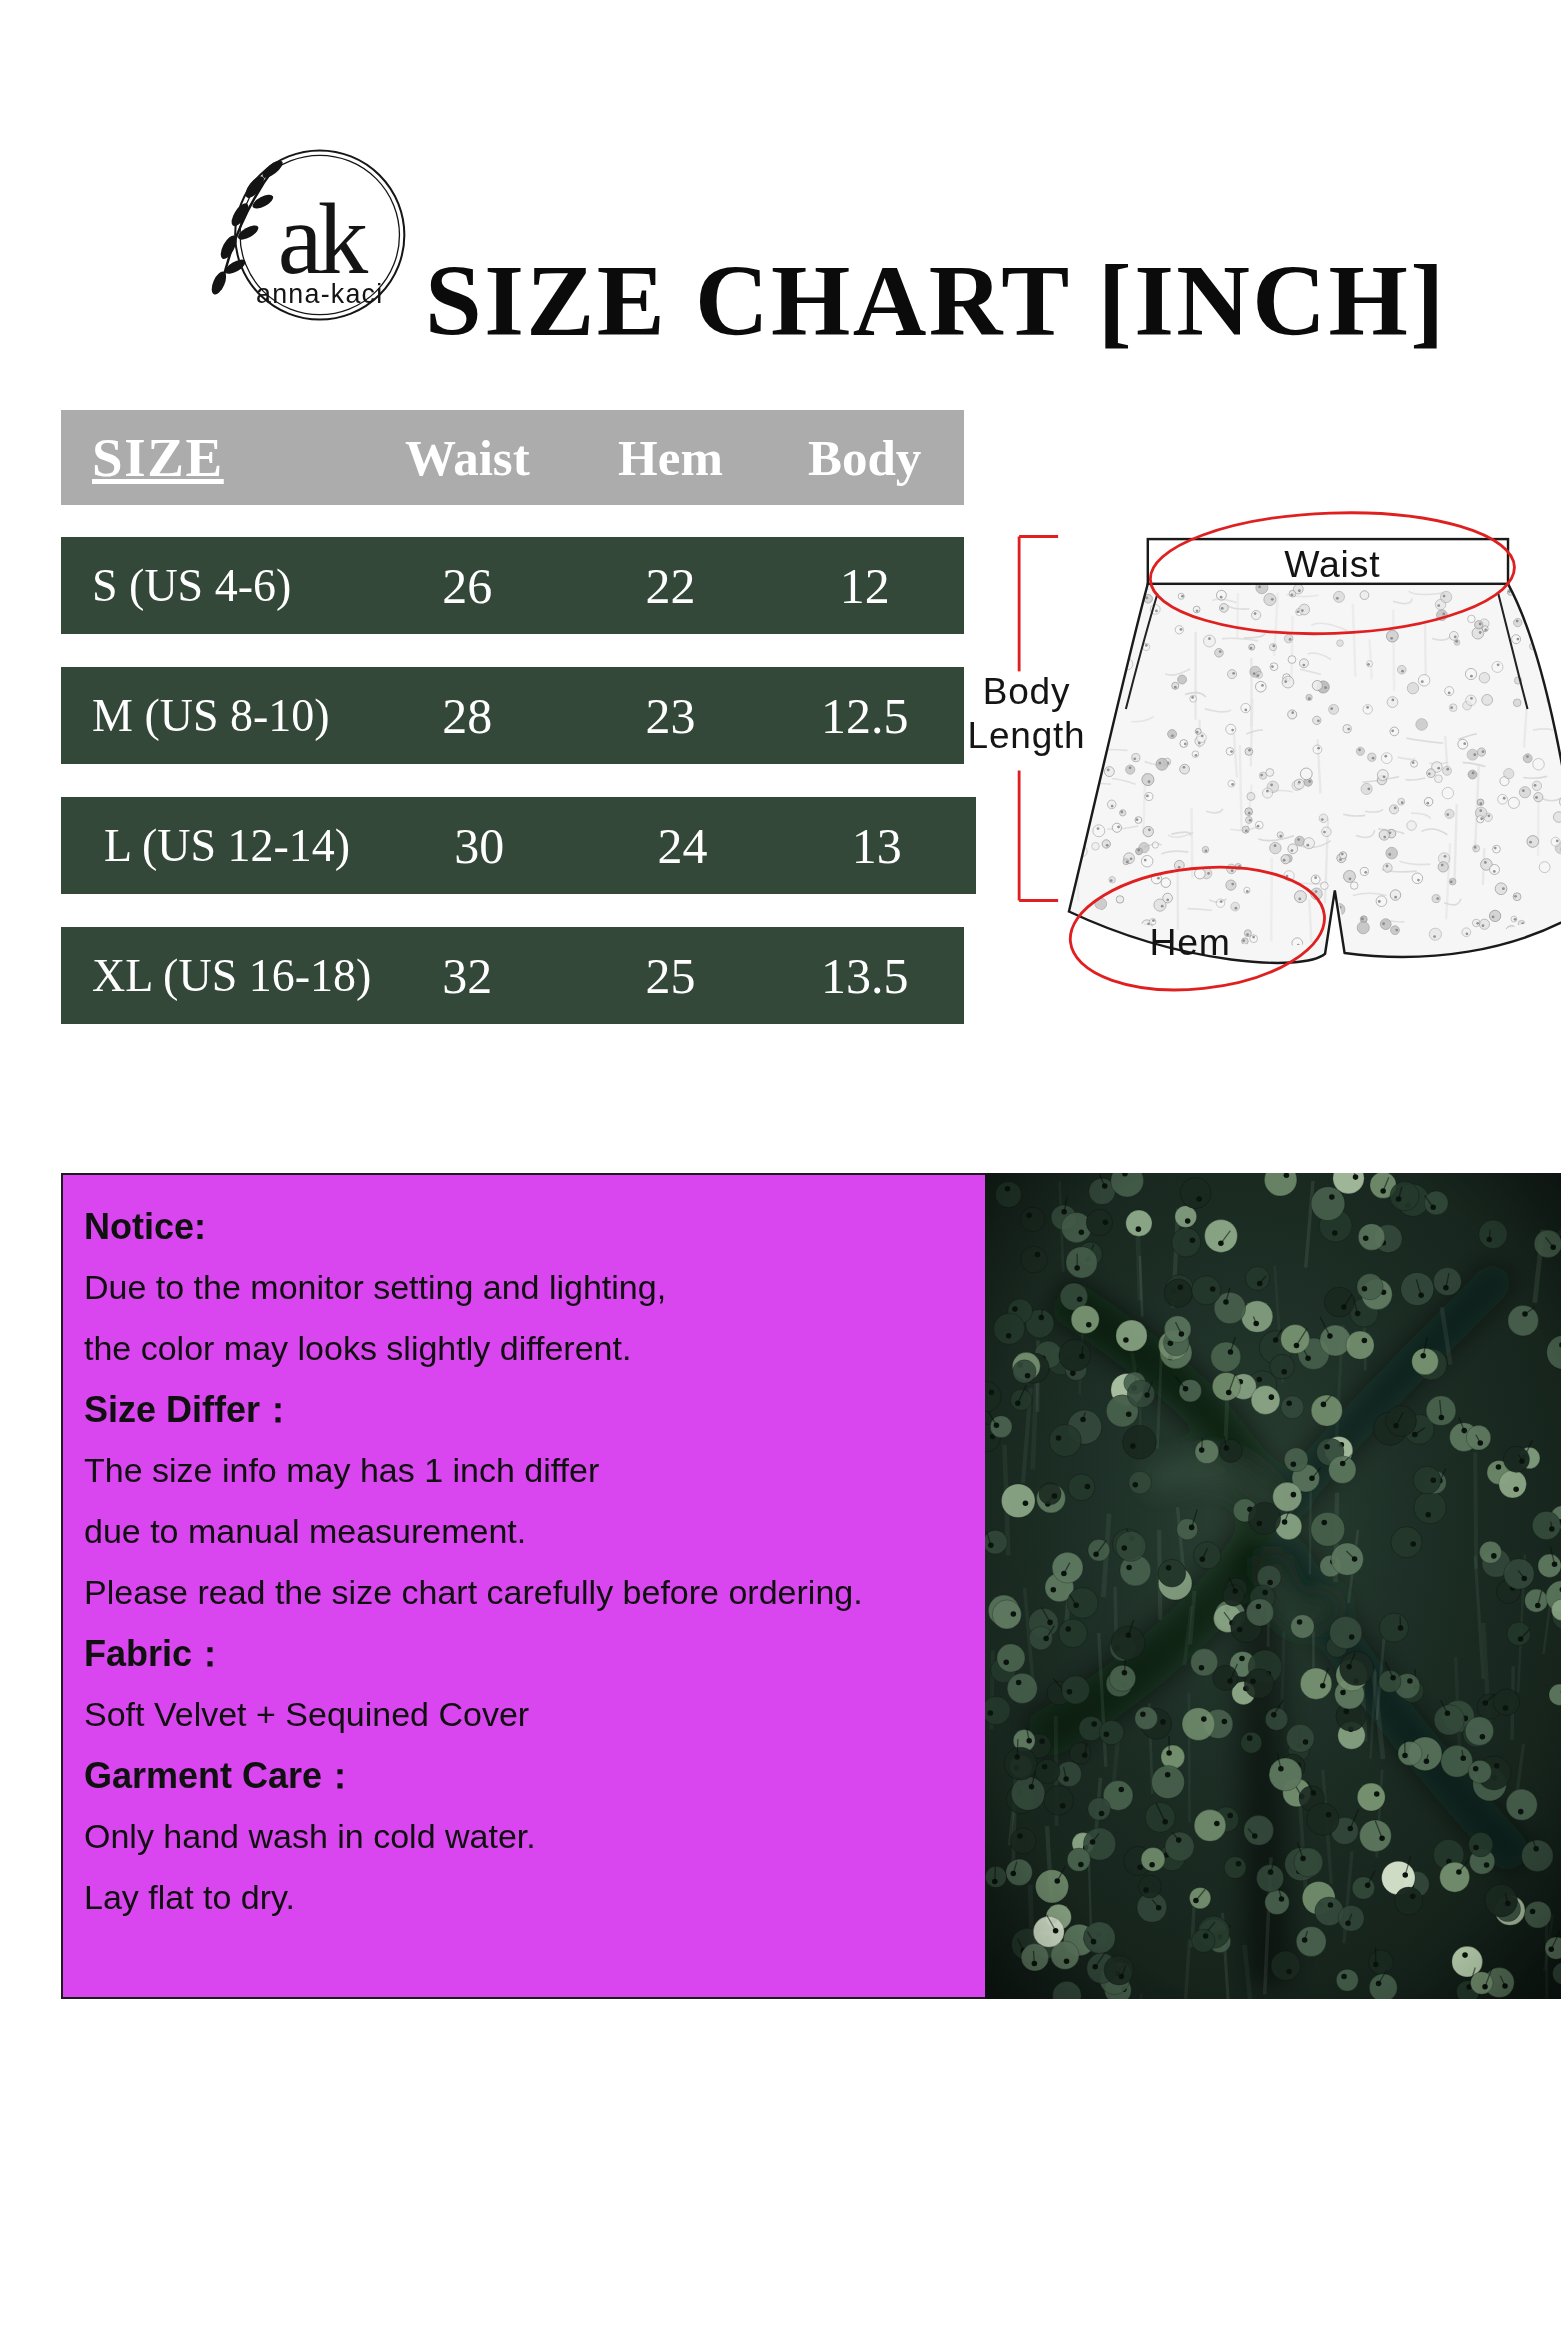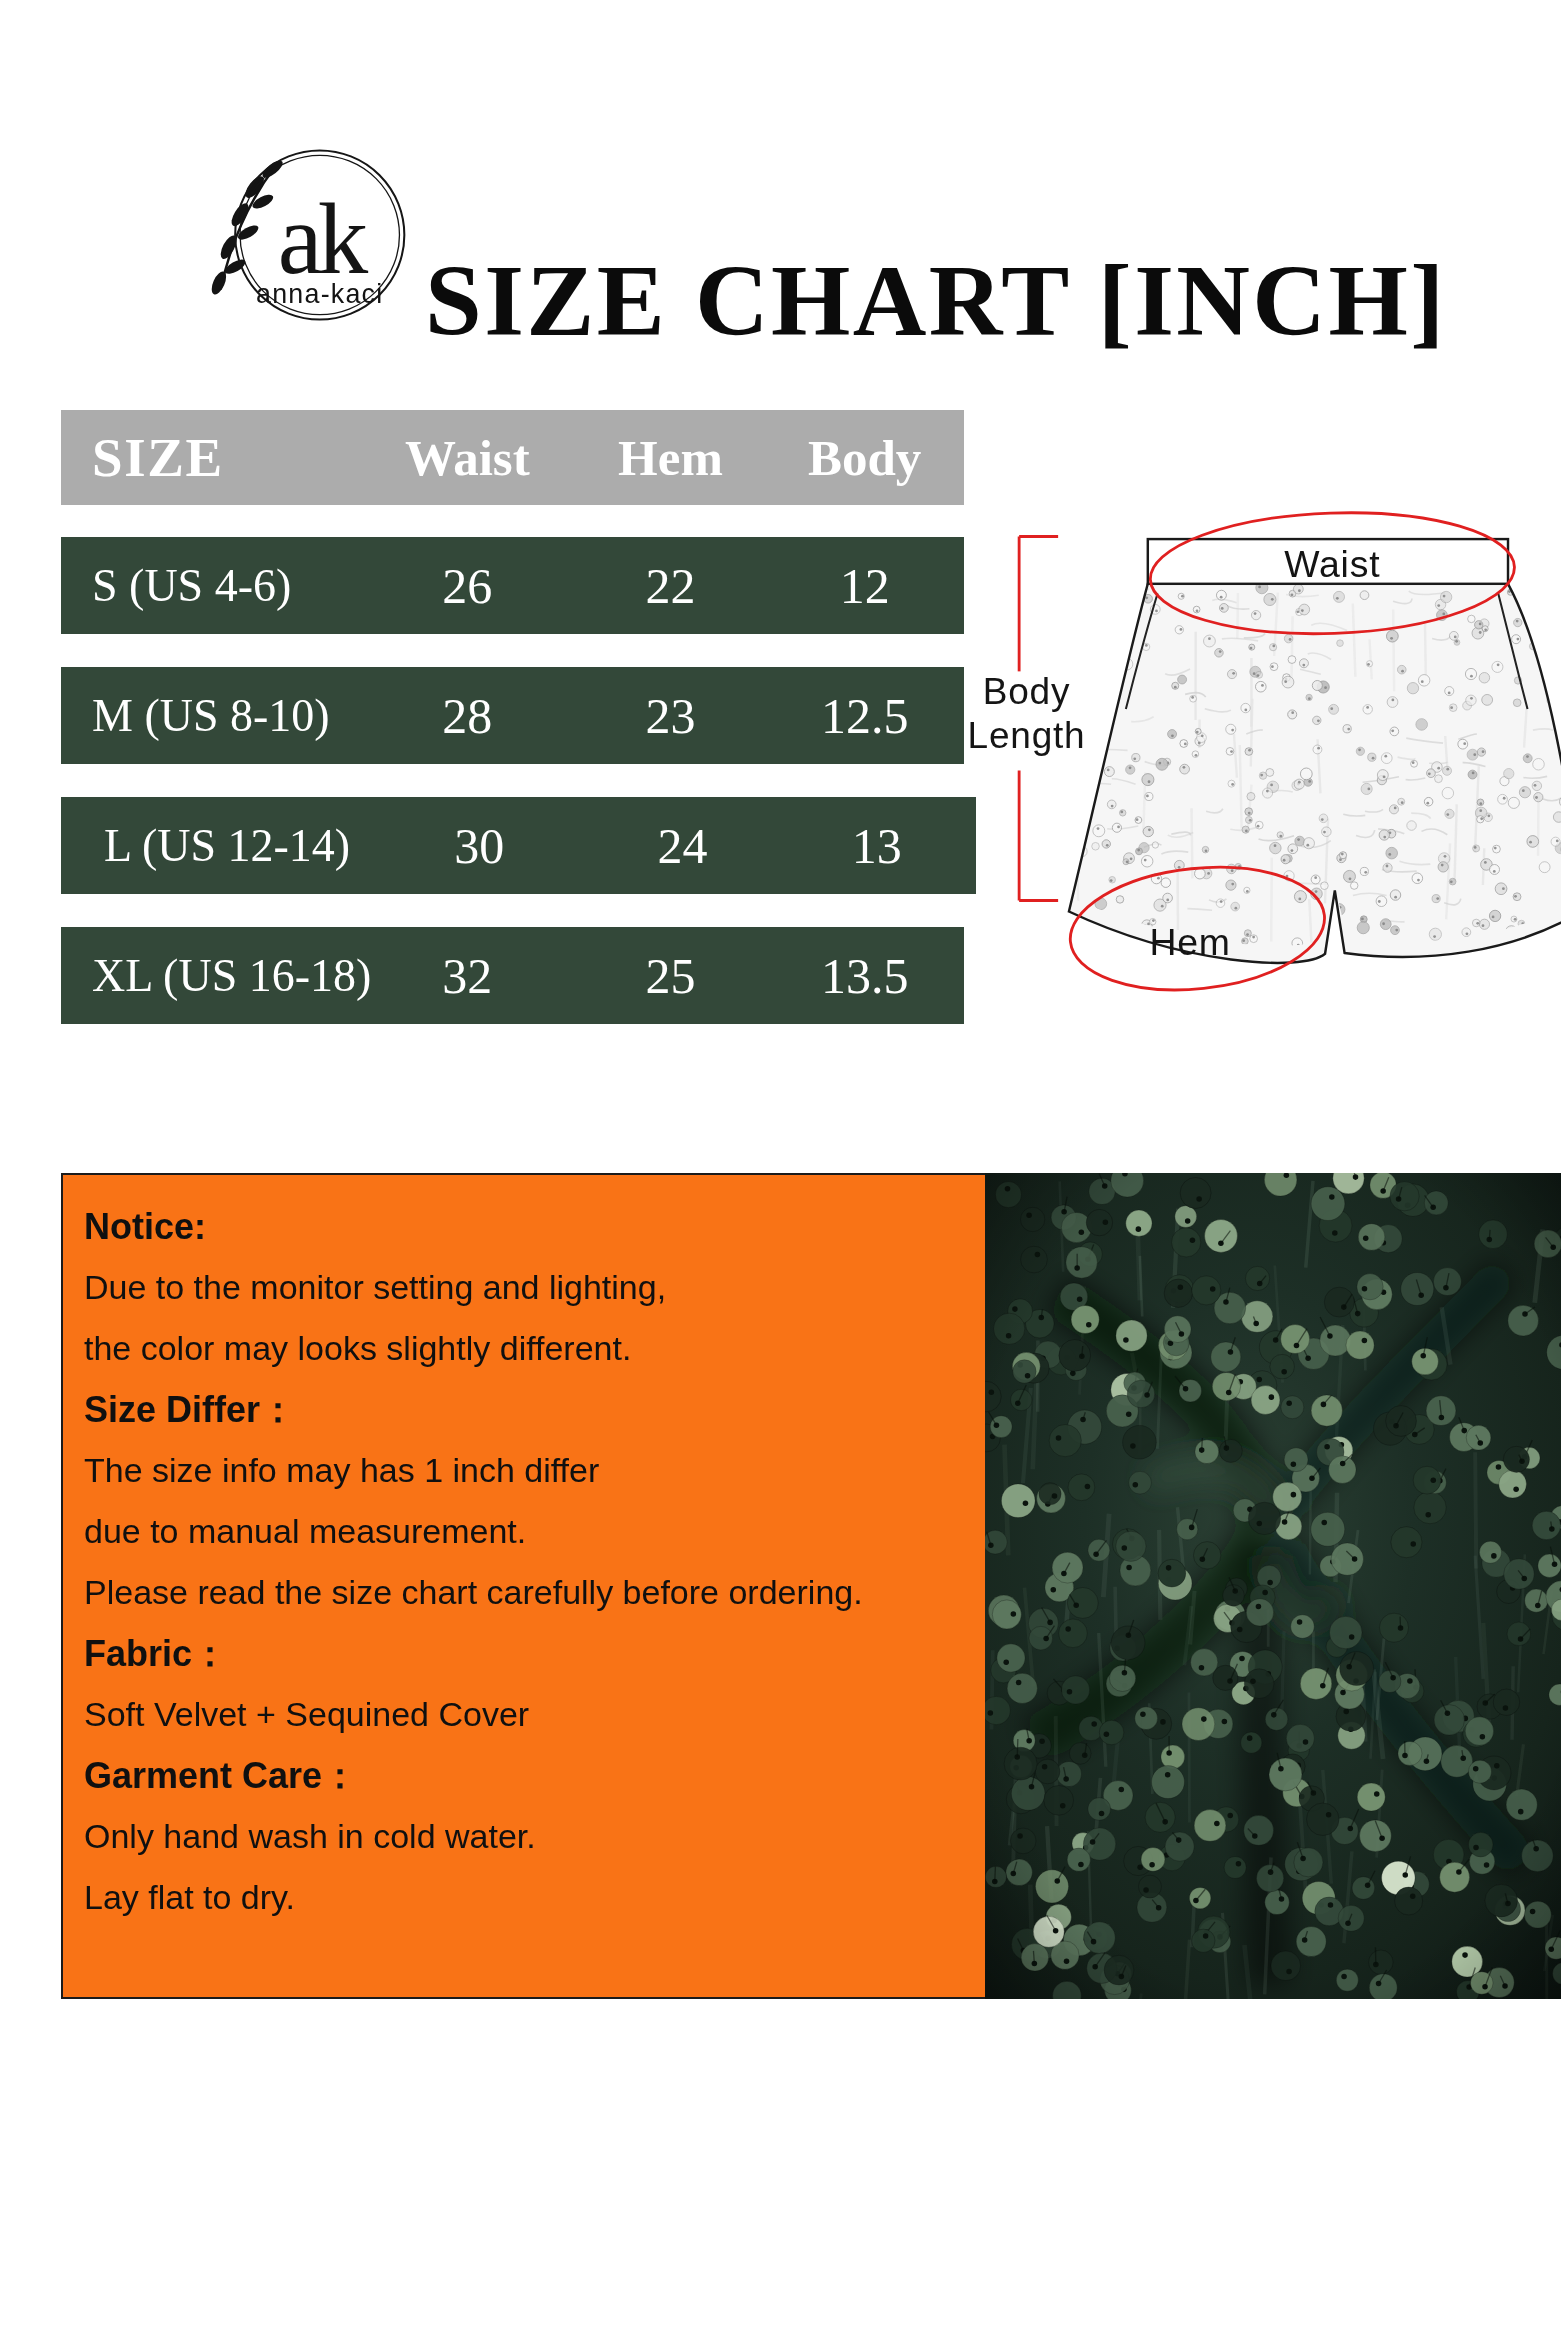--- a/index.html
+++ b/index.html
@@ -12,33 +12,33 @@
       font-weight:700;font-size:102px;letter-spacing:2.4px;color:#0b0b0b;white-space:nowrap;}
 
   
   .size-table{position:absolute;left:23px;top:410px;width:903px;height:618px;}
   .trow{position:absolute;left:0;width:903px;display:grid;
         grid-template-columns:33% 24% 21% 22%;align-items:center;
         font-family:"Liberation Serif",serif;color:#ffffff;}
   .thead{top:0;height:95px;background:#acacac;}
   .tgreen{height:97px;background:#334839;}
   .cell-size{padding-left:31px;font-size:46px;white-space:nowrap;}
-  .thead .cell-size{font-size:55px;font-weight:700;letter-spacing:1.6px;}
+  .thead .cell-size{font-size:55px;font-weight:700;letter-spacing:1.6px;text-decoration:underline;}
   .cell-num{text-align:center;font-size:50px;}
   .thead .cell-num{font-weight:700;font-size:51px;}
 
   
   .shorts-svg{position:absolute;left:1021px;top:509px;width:537px;height:496px;}
   .bracket-svg{position:absolute;left:973px;top:533px;width:52px;height:371px;}
   .body-length-label{position:absolute;left:899px;top:670px;width:179px;text-align:center;
       font-size:37px;line-height:1.2;letter-spacing:0.8px;color:#151515;}
 
   
   .notice{position:absolute;left:23px;top:1173px;width:936px;height:826px;
-      background:#f97316;border:2.4px solid #1b1b1b;box-sizing:border-box;
+      background:#d946ef;border:2.4px solid #1b1b1b;box-sizing:border-box;
       padding:21px 8.1px 0 21px;}
   .nline{font-size:34px;line-height:61px;color:#101010;white-space:nowrap;}
   .nline.bold{font-weight:700;font-size:36px;}
 
   
   .fabric{position:absolute;left:947px;top:1173px;width:587px;height:826px;overflow:hidden;}
   .fabric svg{display:block;}
 </style>
 </head>
 <body>

